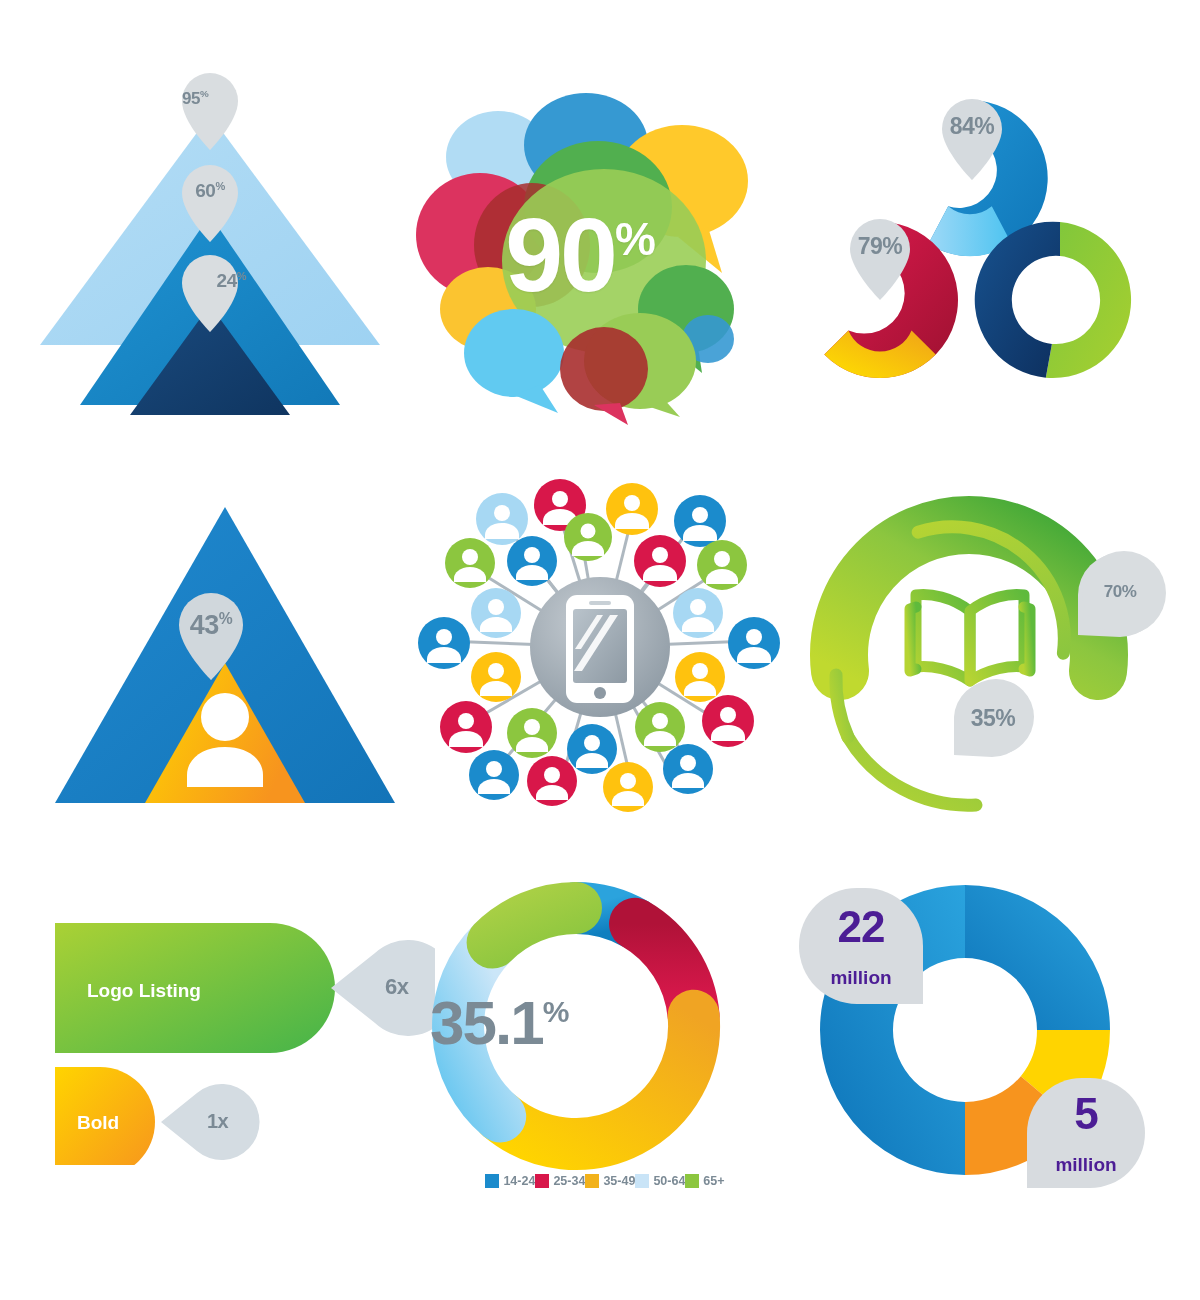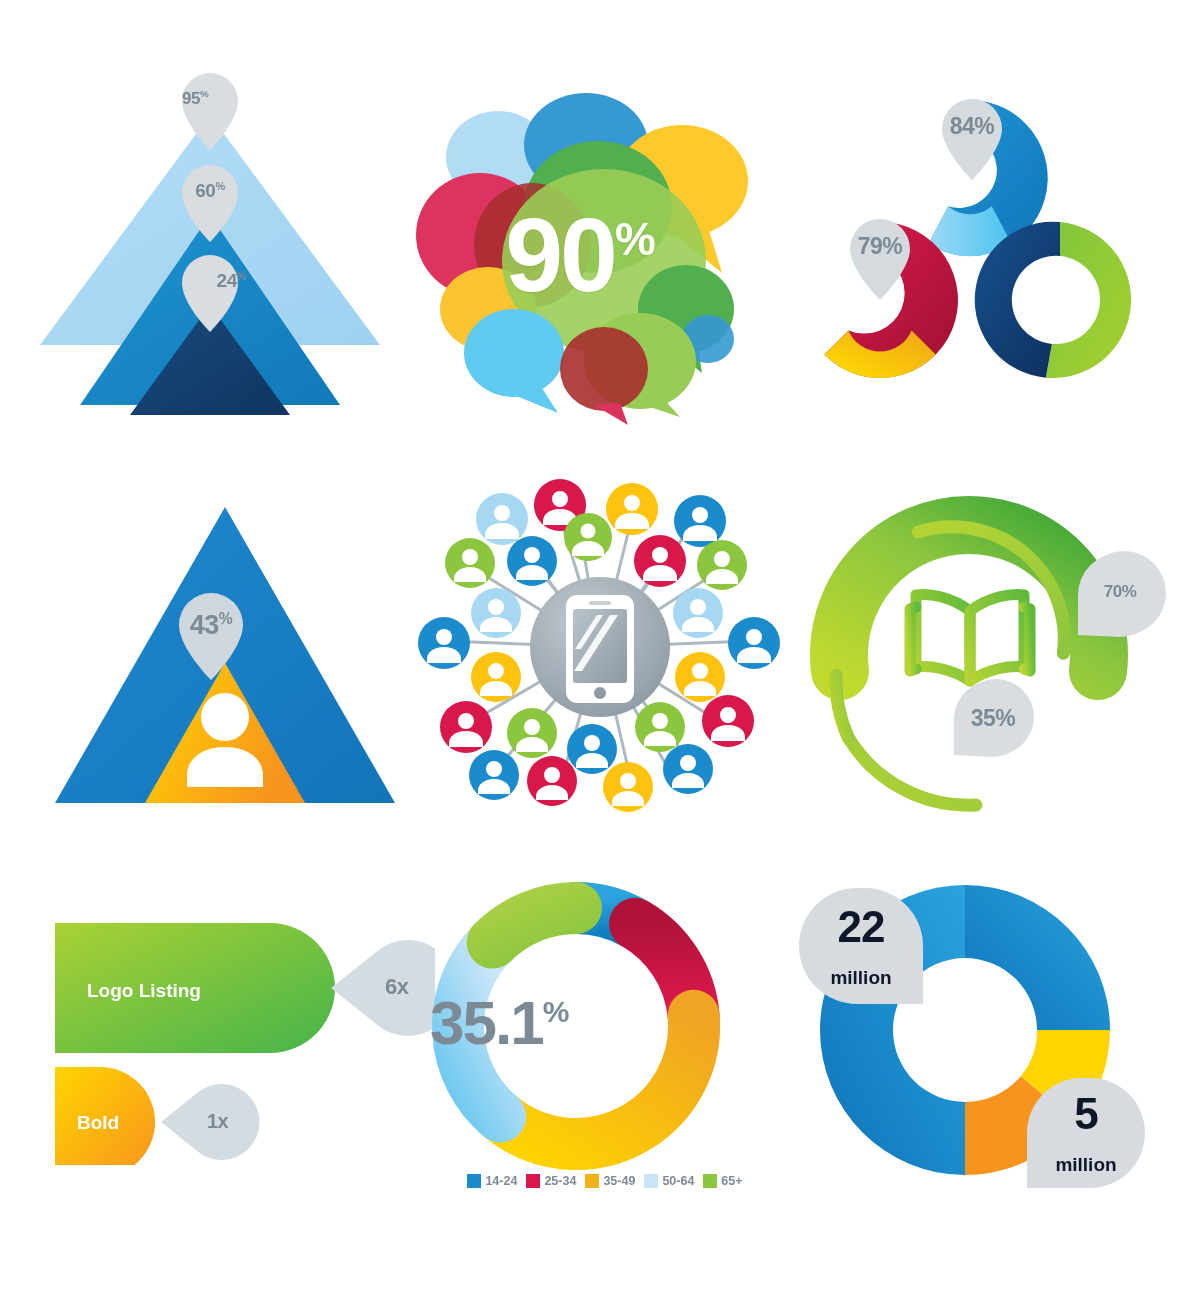--- a/index.html
+++ b/index.html
@@ -56,32 +56,32 @@
   
   #p8{left:430px;top:880px;width:350px;height:330px;}
   .donut-center-num{
     position:absolute;left:0;right:0;top:118px;text-align:left;
     color:#7b8a95;font-weight:bold;font-size:62px;line-height:1;
     letter-spacing:-2px;
   }
   .donut-center-num .sup{font-size:30px;vertical-align:super;}
   .legend{
     position:absolute;left:0;top:294px;width:350px;
-    display:flex;justify-content:center;align-items:center;gap:9px;
+    display:flex;justify-content:center;align-items:center;
   }
   .legend-item{display:flex;align-items:center;gap:4px;}
   .legend-swatch{width:14px;height:14px;display:block;}
   .legend-label{font-size:12.5px;font-weight:bold;color:#7b8a95;}
 
   
   #p9{left:795px;top:880px;width:360px;height:310px;}
   .blob{
     position:absolute;background:#d7dbdf;
     display:flex;flex-direction:column;align-items:center;justify-content:center;
-    color:#0f172a;font-weight:bold;text-align:center;line-height:1;
+    color:#4c1d95;font-weight:bold;text-align:center;line-height:1;
   }
   .blob .big{font-size:44px;letter-spacing:-1px;}
   .blob .small{font-size:19px;margin-top:19px;}
 </style>
 </head>
 <body>
 
 <div class="canvas">
 
   <div class="panel" id="p1">

